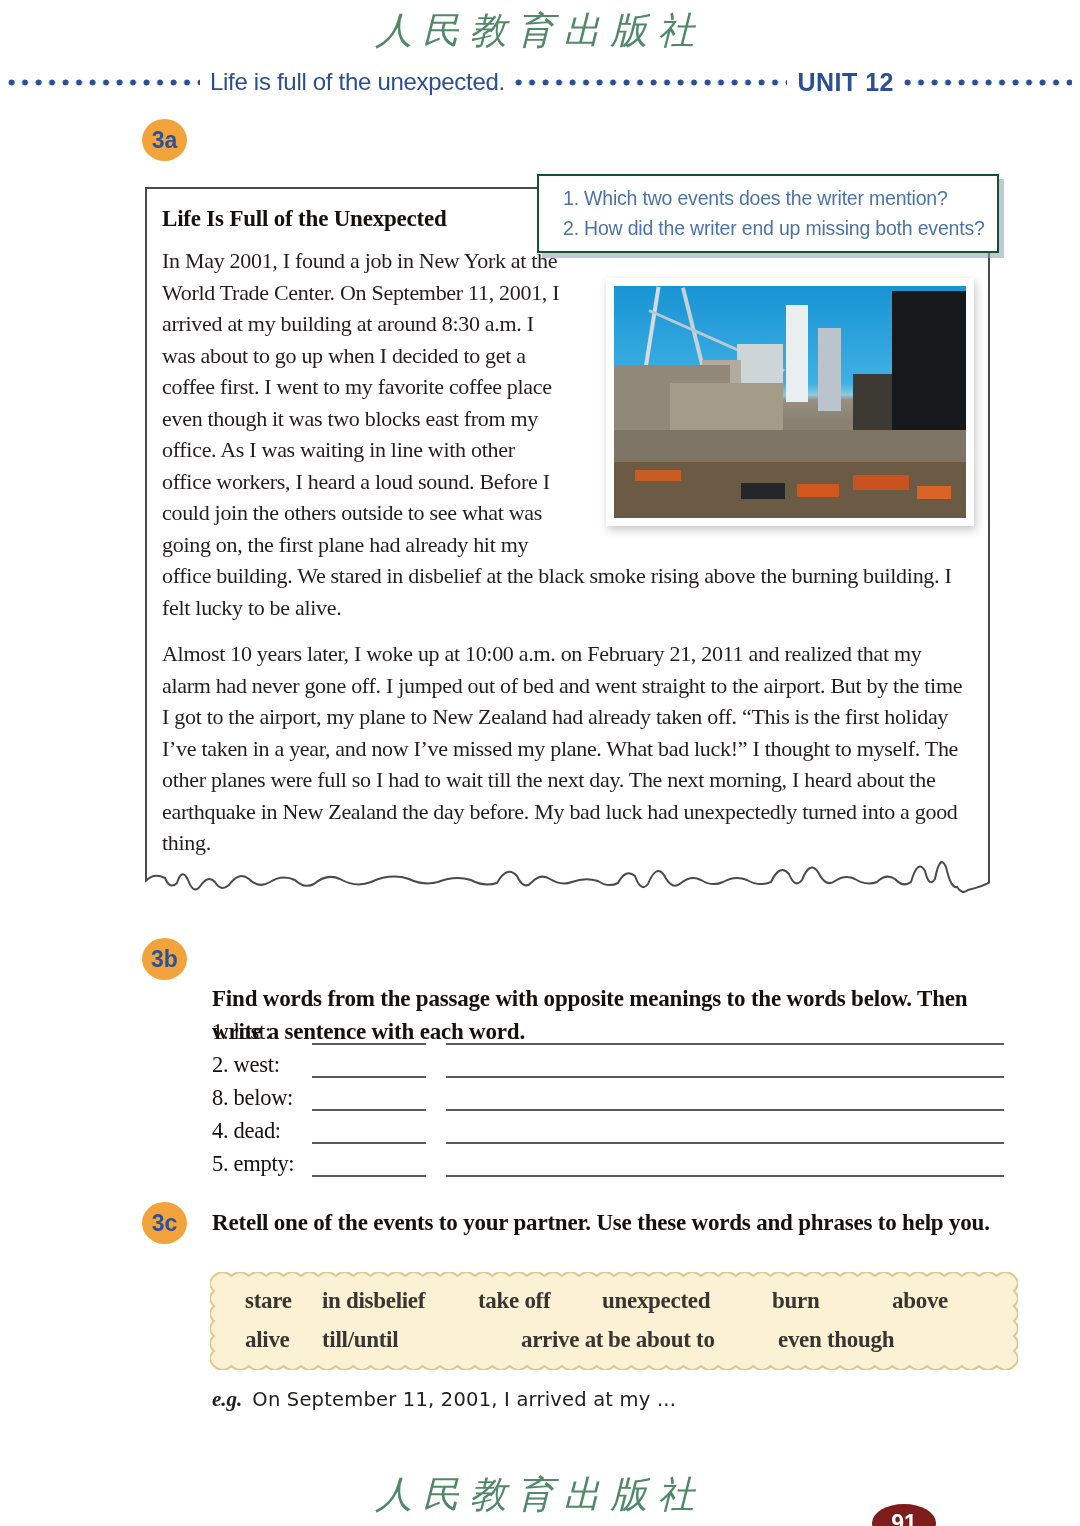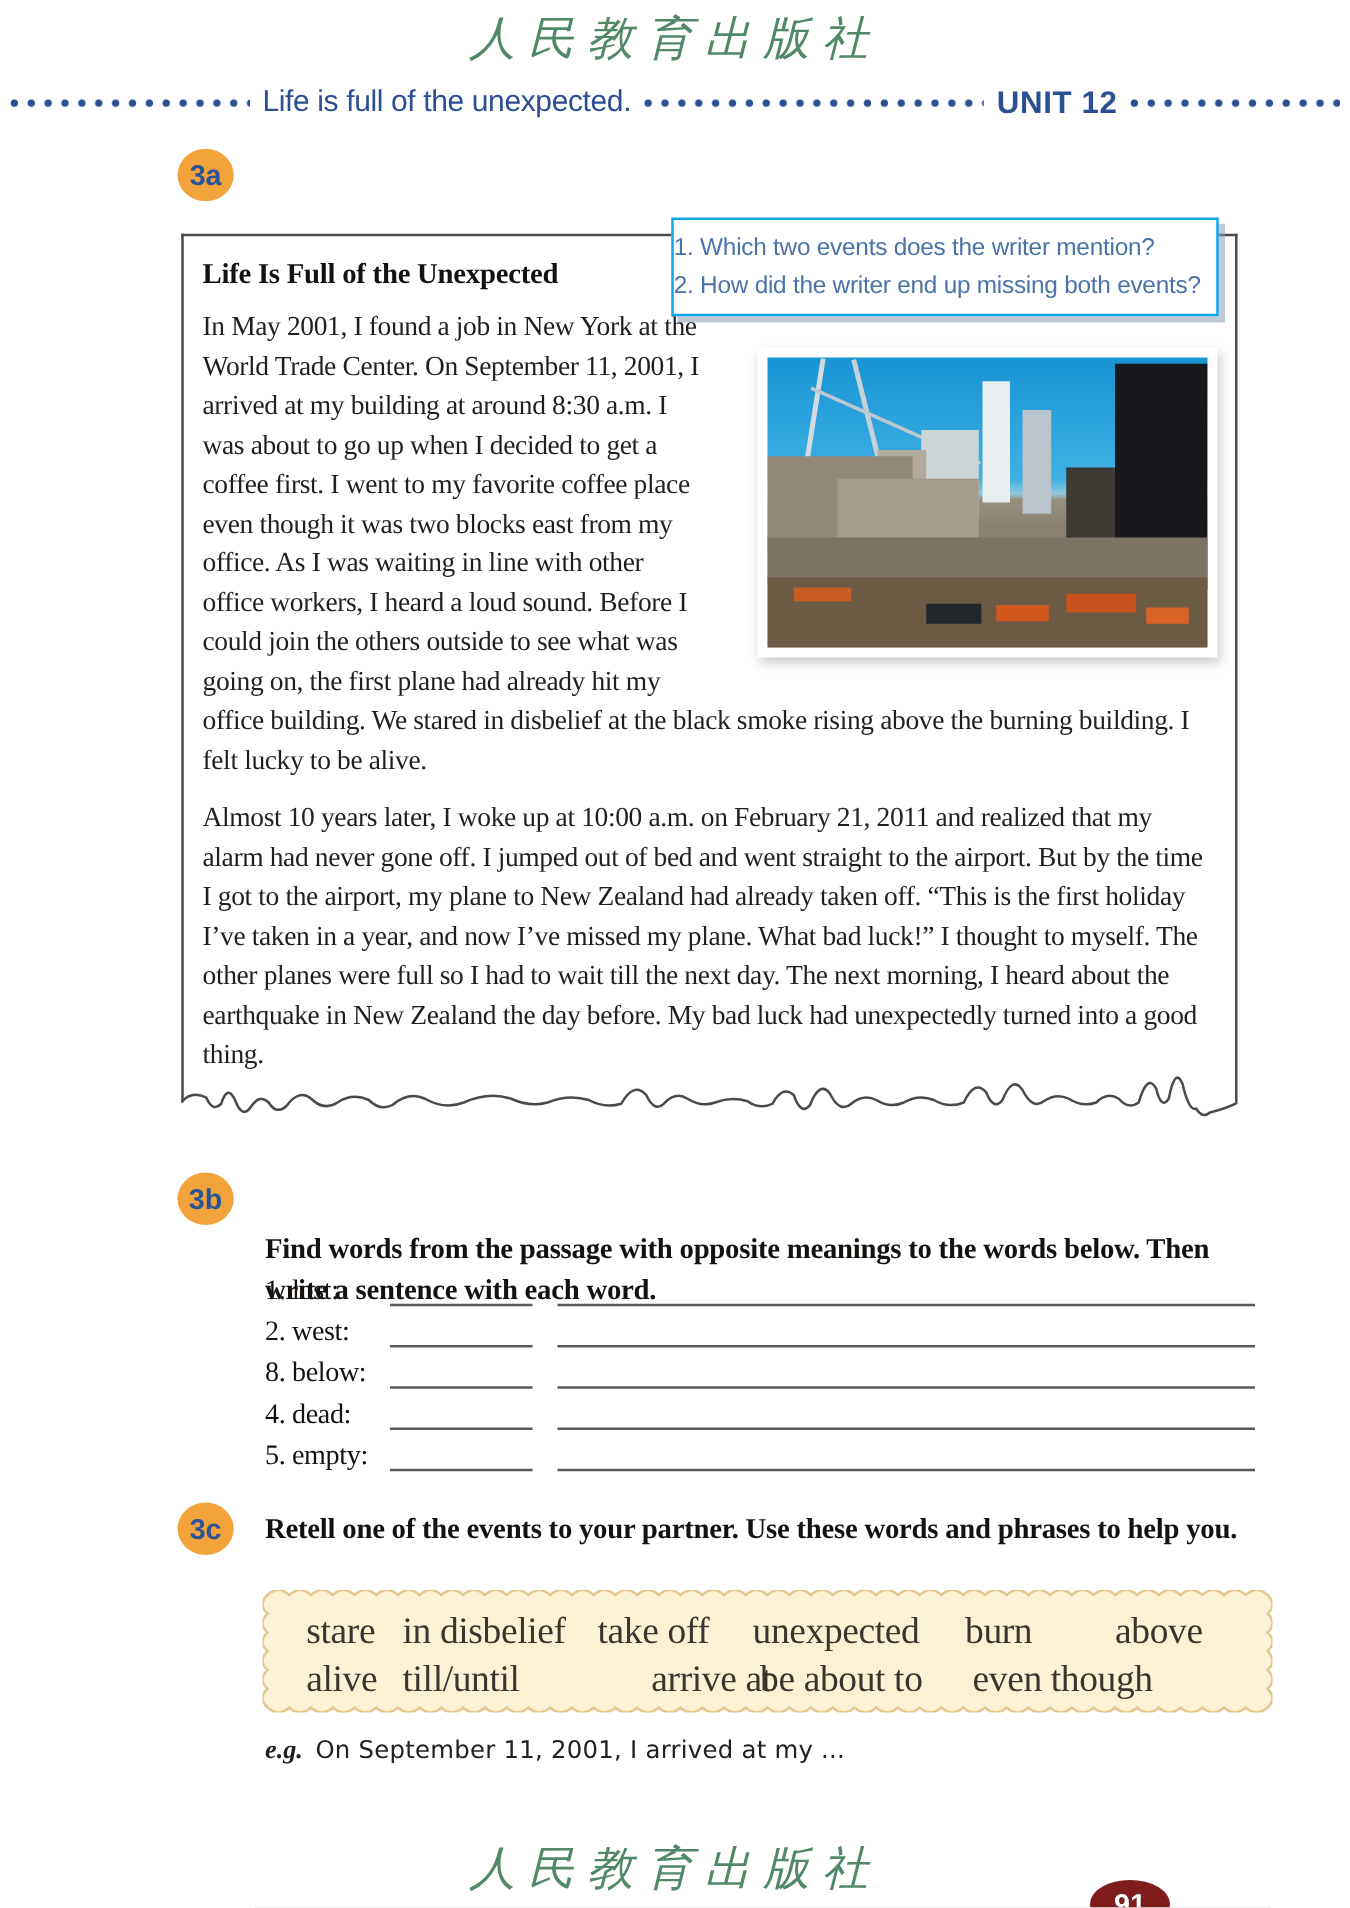--- a/index.html
+++ b/index.html
@@ -30,22 +30,22 @@
   #badge-3b{left:142px;top:938px;}
   #badge-3c{left:142px;top:1202px;}
   .instruction{position:absolute;left:212px;font-size:23px;line-height:33px;font-weight:bold;
                color:#14110f;letter-spacing:-.2px;}
   #instr-3a{top:126px;width:820px;}
   #instr-3b{top:940px;width:788px;margin-top:42px;}
   #instr-3c{top:1206px;width:812px;}
 
   
   .questions-box{position:absolute;left:537px;top:174px;background:#fff;z-index:6;
-                 border:2px solid #0ea5e9;box-shadow:5px 5px 0 rgba(141,158,182,.55);
-                 padding:7px 12px 8px 0;white-space:nowrap;
+                 border:2px solid #14532d;box-shadow:5px 5px 0 rgba(141,158,182,.55);
+                 padding:7px 12px 8px 24px;white-space:nowrap;
                  font-family:"Liberation Sans",sans-serif;color:#4C73A8;
                  font-size:19.5px;line-height:30px;letter-spacing:-.2px;}
 
   
   .passage-box{position:absolute;left:145px;top:187px;width:845px;height:695px;
                border:2px solid #4a4a4a;border-bottom:none;background:#fff;
                box-sizing:border-box;padding:17px 14px 0 15px;z-index:2;}
   .passage-title{font-size:23px;font-weight:bold;color:#14110f;margin:0 0 13px 0;letter-spacing:-.2px;}
   .para{font-size:22px;line-height:31.5px;color:#221e1d;letter-spacing:-.3px;margin:0 0 15px 0;}
   .torn-edge{position:absolute;left:-2px;bottom:-18px;width:845px;height:40px;z-index:3;}
@@ -80,21 +80,21 @@
   .fill-row{display:flex;align-items:flex-end;height:33px;font-size:22.5px;color:#14110f;}
   .fw-label{width:100px;letter-spacing:-.3px;}
   .blank{border-bottom:2px solid #5a5a5a;height:26px;}
   .blank.short{width:114px;}
   .row-gap{width:20px;}
   .blank.long{flex:1;}
 
   
   .word-box{position:absolute;left:210px;top:1272px;width:808px;height:98px;}
   .word-box svg{position:absolute;left:0;top:0;}
-  .wb-word{position:absolute;font-size:30px;color:#3a3530;letter-spacing:-.3px;}
+  .wb-word{position:absolute;font-size:23px;color:#3a3530;letter-spacing:-.3px;font-weight:bold;}
   .example-line{position:absolute;left:212px;top:1387px;font-size:21px;color:#23211f;}
   .eg{font-style:italic;font-family:"Liberation Serif",serif;font-weight:bold;margin-right:10px;}
   .eg-text{font-family:"DejaVu Sans",sans-serif;font-size:19.5px;letter-spacing:.2px;}
 
   
   .page-badge{position:absolute;left:872px;top:1504px;width:64px;height:38px;border-radius:50%;
               background:#7f1d1d;color:#fff;font-family:"Liberation Sans",sans-serif;font-weight:bold;
               font-size:23px;display:flex;align-items:center;justify-content:center;}
 </style>
 </head>

